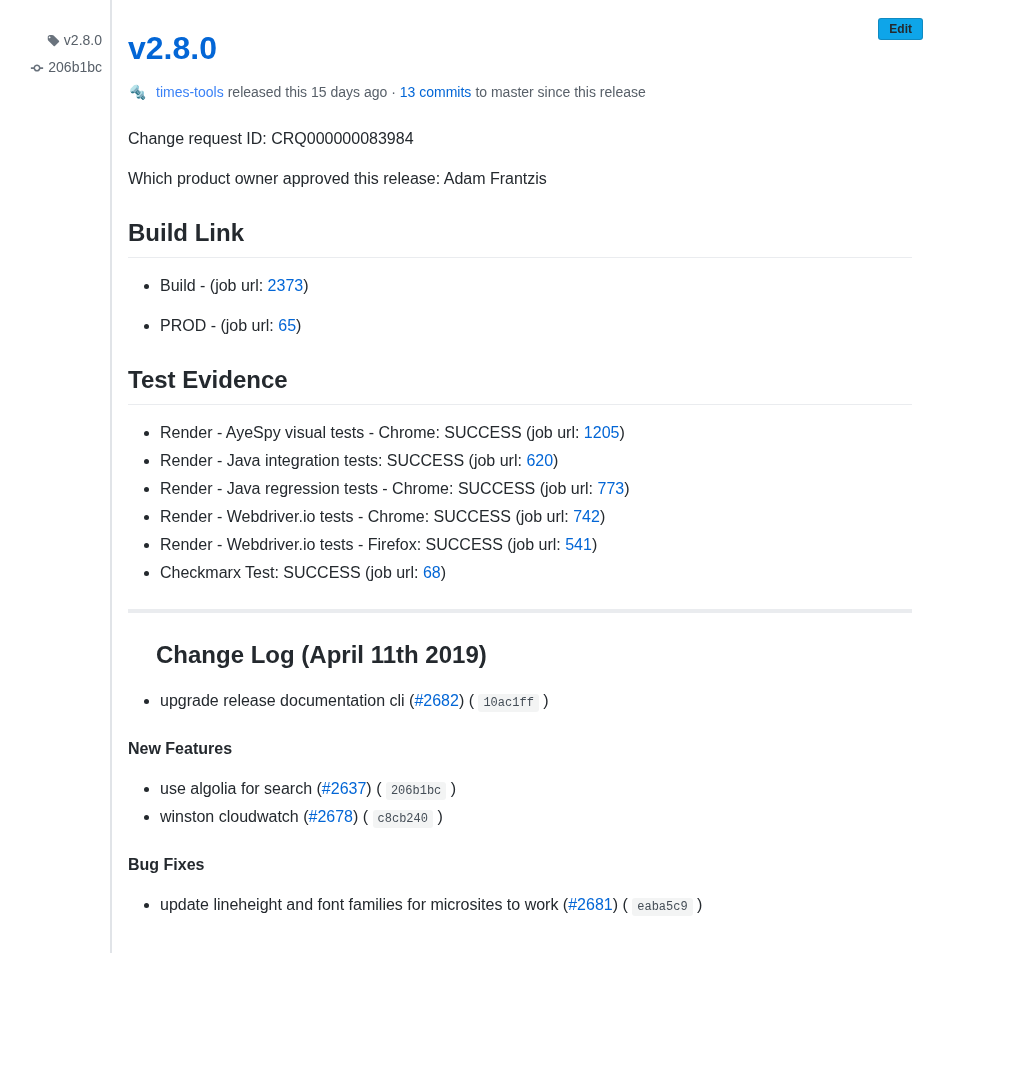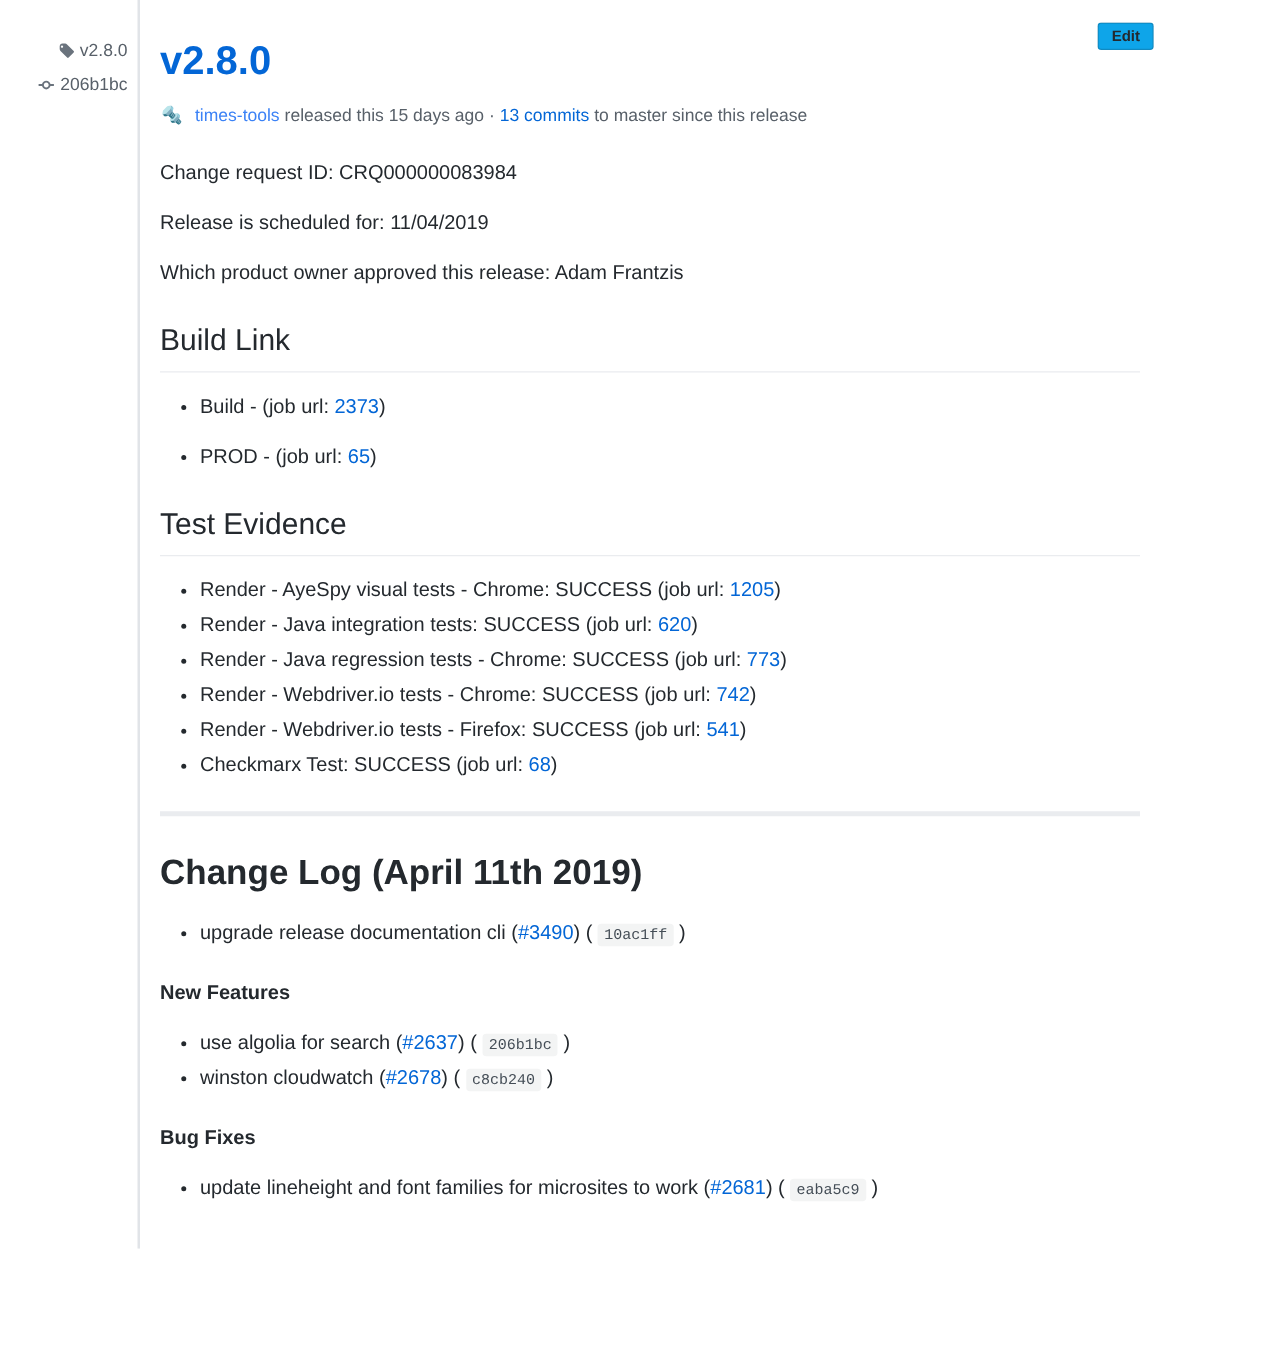--- a/index.html
+++ b/index.html
@@ -72,31 +72,32 @@
       justify-content: center;
       margin-right: 4px;
       font-size: 14px;
     }
     .meta .author { font-weight: 400; color: #3b82f6; }
     .meta a { color: #0366d6; text-decoration: none; }
     .body-text p { margin-bottom: 16px; }
     .content { max-width: 784px; }
     h2.section {
       font-size: 24px;
-      font-weight: 400;
+      font-weight: 700;
       padding-bottom: 6px;
       border-bottom: 1px solid #eaecef;
       margin-top: 24px;
       margin-bottom: 16px;
     }
     h2.changelog {
-      font-size: 28px;
+      font-size: 24px;
       font-weight: 600;
       margin-top: 24px;
       margin-bottom: 16px;
+      margin-left: 28px;
     }
     h3.subsection {
       font-size: 16px;
       font-weight: 600;
       margin-top: 24px;
       margin-bottom: 16px;
     }
     ul.bullets {
       padding-left: 32px;
       margin-bottom: 16px;
@@ -148,21 +149,20 @@
       <div class="meta">
         <span class="avatar">🔩</span>
         <span class="author">times-tools</span>
         <span> released this 15 days ago · </span>
         <a href="#" class="link">13 commits</a>
         <span> to master since this release</span>
       </div>
 
       <div class="body-text">
         <p>Change request ID: CRQ000000083984</p>
-        <p>Release is scheduled for: 11/04/2019</p>
         <p>Which product owner approved this release: Adam Frantzis</p>
       </div>
 
       <h2 class="section">Build Link</h2>
       <ul class="bullets">
         <li>
           <span>Build - (job url: </span><a href="#" class="link">2373</a><span>)</span>
         </li>
       </ul>
 
@@ -180,21 +180,21 @@
         <li><span>Render - Webdriver.io tests - Chrome: SUCCESS (job url: </span><a href="#" class="link">742</a><span>)</span></li>
         <li><span>Render - Webdriver.io tests - Firefox: SUCCESS (job url: </span><a href="#" class="link">541</a><span>)</span></li>
         <li><span>Checkmarx Test: SUCCESS (job url: </span><a href="#" class="link">68</a><span>)</span></li>
       </ul>
 
       <hr class="divider">
 
       <h2 class="changelog">Change Log (April 11th 2019)</h2>
 
       <ul class="bullets">
-        <li><span>upgrade release documentation cli (</span><a href="#" class="link">#3490</a><span>) ( </span><code class="sha">10ac1ff</code><span> )</span></li>
+        <li><span>upgrade release documentation cli (</span><a href="#" class="link">#2682</a><span>) ( </span><code class="sha">10ac1ff</code><span> )</span></li>
       </ul>
 
       <h3 class="subsection">New Features</h3>
       <ul class="bullets">
         <li><span>use algolia for search (</span><a href="#" class="link">#2637</a><span>) ( </span><code class="sha">206b1bc</code><span> )</span></li>
         <li><span>winston cloudwatch (</span><a href="#" class="link">#2678</a><span>) ( </span><code class="sha">c8cb240</code><span> )</span></li>
       </ul>
 
       <h3 class="subsection">Bug Fixes</h3>
       <ul class="bullets">

